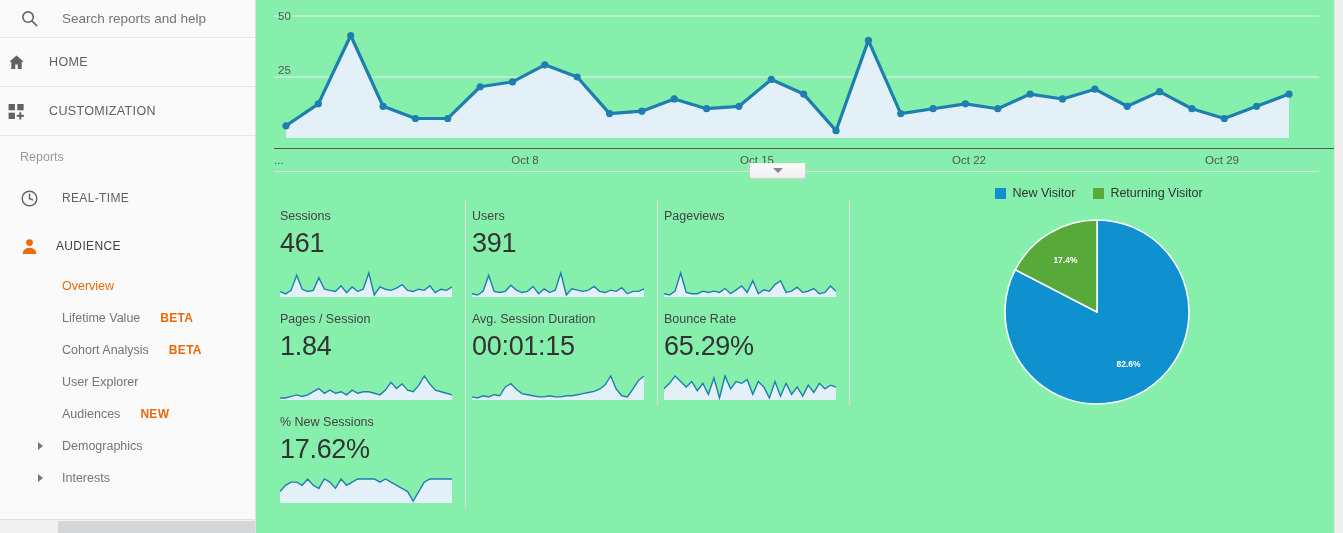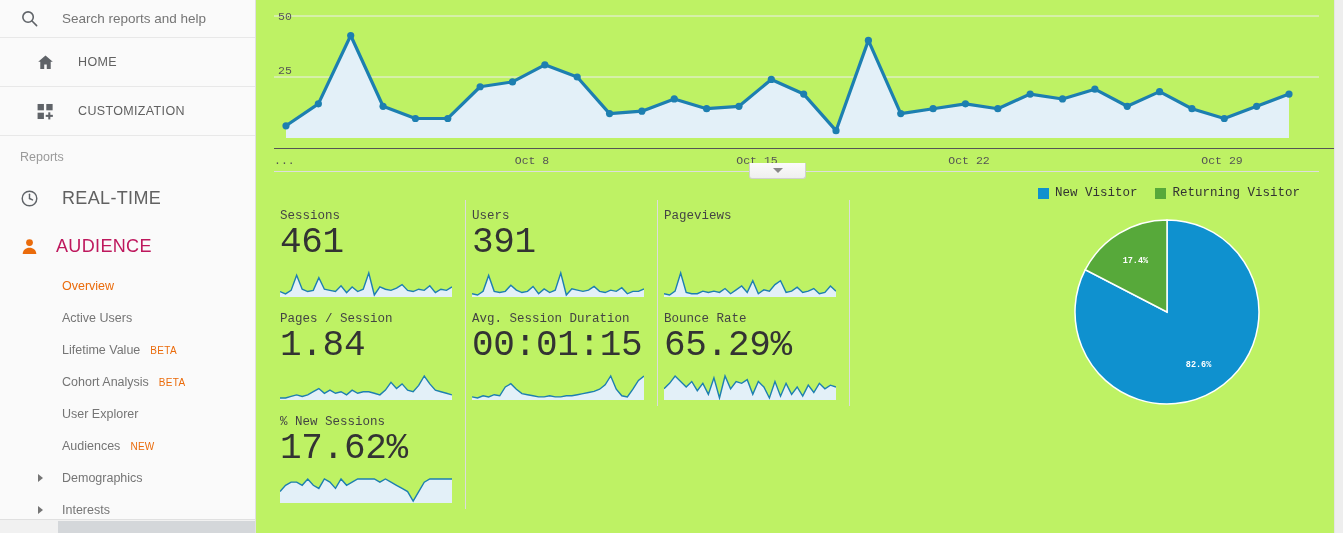--- a/index.html
+++ b/index.html
@@ -26,49 +26,49 @@
     background: #fafafa;
   }
   .sb-search .ic { width: 28px; display: flex; align-items: center; }
   .sb-search .txt {
     font-size: 13.5px; color: #9e9e9e; margin-left: 14px;
     background: transparent; border: none; outline: none; width: 180px;
     font-family: "Liberation Sans", sans-serif;
   }
   .sb-top {
     height: 49px; display: flex; align-items: center;
-    padding-left: 36px; border-bottom: 1px solid #e8e8e8;
+    padding-left: 7px; border-bottom: 1px solid #e8e8e8;
     cursor: pointer;
   }
   .sb-top .ic { width: 28px; display: flex; align-items: center; justify-content: flex-start; }
   .sb-top .lb {
     font-size: 12.5px; color: #616161; margin-left: 14px;
     letter-spacing: .35px;
   }
   .sb-section {
     font-size: 12.5px; color: #9a9a9a; padding: 14px 0 10px 20px;
   }
   .sb-main {
     height: 48px; display: flex; align-items: center; padding-left: 20px;
     cursor: pointer;
   }
   .sb-main .ic { width: 28px; display: flex; align-items: center; }
   .sb-main .lb {
-    font-size: 18px; color: #616161; margin-left: 14px; letter-spacing: .35px;
-  }
-  .sb-main.active .lb { color: #be185d; margin-left: 8px; }
+    font-size: 12px; color: #616161; margin-left: 14px; letter-spacing: .35px;
+  }
+  .sb-main.active .lb { color: #404040; margin-left: 8px; }
   .sb-sub {
     height: 32px; display: flex; align-items: center;
     padding-left: 62px; cursor: pointer; position: relative;
   }
   .sb-sub .lb { font-size: 12.5px; color: #757575; white-space: nowrap; }
   .sb-sub.sel .lb { color: #ea6b0b; }
   .sb-sub .badge {
-    font-size: 10px; color: #ea6b0b; font-weight: normal;
-    margin-left: 10px; vertical-align: super; letter-spacing: .3px;
+    font-size: 12px; color: #ea6b0b; font-weight: bold;
+    margin-left: 20px; vertical-align: super; letter-spacing: .3px;
   }
   .sb-sub .caret {
     position: absolute; left: 38px; top: 50%;
     transform: translateY(-50%);
     width: 0; height: 0;
     border-left: 5px solid #757575;
     border-top: 4px solid transparent;
     border-bottom: 4px solid transparent;
   }
   .sb-hscroll {
@@ -76,21 +76,21 @@
     background: #f1f1f1; border-top: 1px solid #e0e0e0;
   }
   .sb-hscroll .thumb {
     position: absolute; left: 58px; top: 1px; width: 198px; height: 12px;
     background: #d4d7da;
   }
 
   
   .main {
     flex: 1; height: 533px; position: relative;
-    background: #bef264; overflow: hidden; font-family: Liberation Mono, monospace;
+    background: #86efac; overflow: hidden;
   }
   .right-strip {
     position: absolute; right: 0; top: 0; width: 9px; height: 533px;
     background: #eeeeee; border-left: 1px solid #e4e4e4;
   }
 
   
   .chart-wrap { position: relative; width: 1065px; height: 148px; margin: 0 0 0 18px; }
   .chart-svg { display: block; }
   .chart-xlabels {
@@ -131,28 +131,28 @@
     display: flex; flex-wrap: wrap;
   }
   .card {
     width: 192px; height: 103px;
     padding: 9px 6px 0 6px;
     border-right: 1px solid #dcdcdc;
     position: relative;
   }
   .card .ttl { font-size: 12.5px; color: #444; margin-bottom: 1px; }
   .card .val {
-    font-size: 36px; color: #333; font-weight: 300;
+    font-size: 27px; color: #333; font-weight: 300;
     line-height: 38px; letter-spacing: -.3px;
   }
   .card .spark { position: absolute; left: 6px; bottom: 6px; }
 
   
   .pie-block {
-    position: absolute; left: 738px; top: 182px;
+    position: absolute; left: 668px; top: 182px;
     width: 350px; height: 240px;
   }
   .pie-legend {
     display: flex; justify-content: center; align-items: center;
     gap: 18px; height: 22px;
   }
   .pie-legend .item { display: flex; align-items: center; gap: 6px; cursor: pointer; }
   .pie-legend .sw { width: 11px; height: 11px; display: block; }
   .pie-legend .lg { font-size: 12.5px; color: #333; }
   .pie-svg { display: block; margin: 12px auto 0; }
@@ -215,23 +215,20 @@
         <svg width="19" height="19" viewBox="0 0 24 24">
           <circle cx="12" cy="7" r="4.3" fill="#ea6b0b"></circle>
           <path d="M3.4 21.5c0-4.9 3.9-8 8.6-8s8.6 3.1 8.6 8z" fill="#ea6b0b"></path>
         </svg>
       </span>
       <span class="lb">AUDIENCE</span>
     </div>
 
     <div class="sb-sub sel">
       <span class="lb">Overview</span>
-    </div>
-    <div class="sb-sub">
-      <span class="lb">Active Users</span>
     </div>
     <div class="sb-sub">
       <span class="lb">Lifetime Value</span>
       <span class="badge">BETA</span>
     </div>
     <div class="sb-sub">
       <span class="lb">Cohort Analysis</span>
       <span class="badge">BETA</span>
     </div>
     <div class="sb-sub">
@@ -294,21 +291,21 @@
           <circle cx="917.9354838709677" cy="108.72" r="3.6" fill="#1d7fb0"></circle>
           <circle cx="950.2903225806451" cy="118.48" r="3.6" fill="#1d7fb0"></circle>
           <circle cx="982.6451612903224" cy="106.28" r="3.6" fill="#1d7fb0"></circle>
           <circle cx="1014.9999999999999" cy="94.08" r="3.6" fill="#1d7fb0"></circle>
         </svg>
       <span class="axis-y-lbl" id="ylbl50" style="left: 4px; top: 10px;">50</span>
       <span class="axis-y-lbl" id="ylbl25" style="left: 4px; top: 64px;">25</span>
     </div>
     <div class="chart-xlabels" id="xLabels">
         <span style="left: 0px; transform: none;">...</span>
-        <span style="left: 258px;">Oct 8</span>
+        <span style="left: 251px;">Oct 8</span>
         <span style="left: 483px;">Oct 15</span>
         <span style="left: 695px;">Oct 22</span>
         <span style="left: 948px;">Oct 29</span>
       </div>
     <div class="panel-divider"></div>
     <div class="pan-handle">
       <span class="arw"></span>
     </div>
 
     <div class="cards" id="cards">

